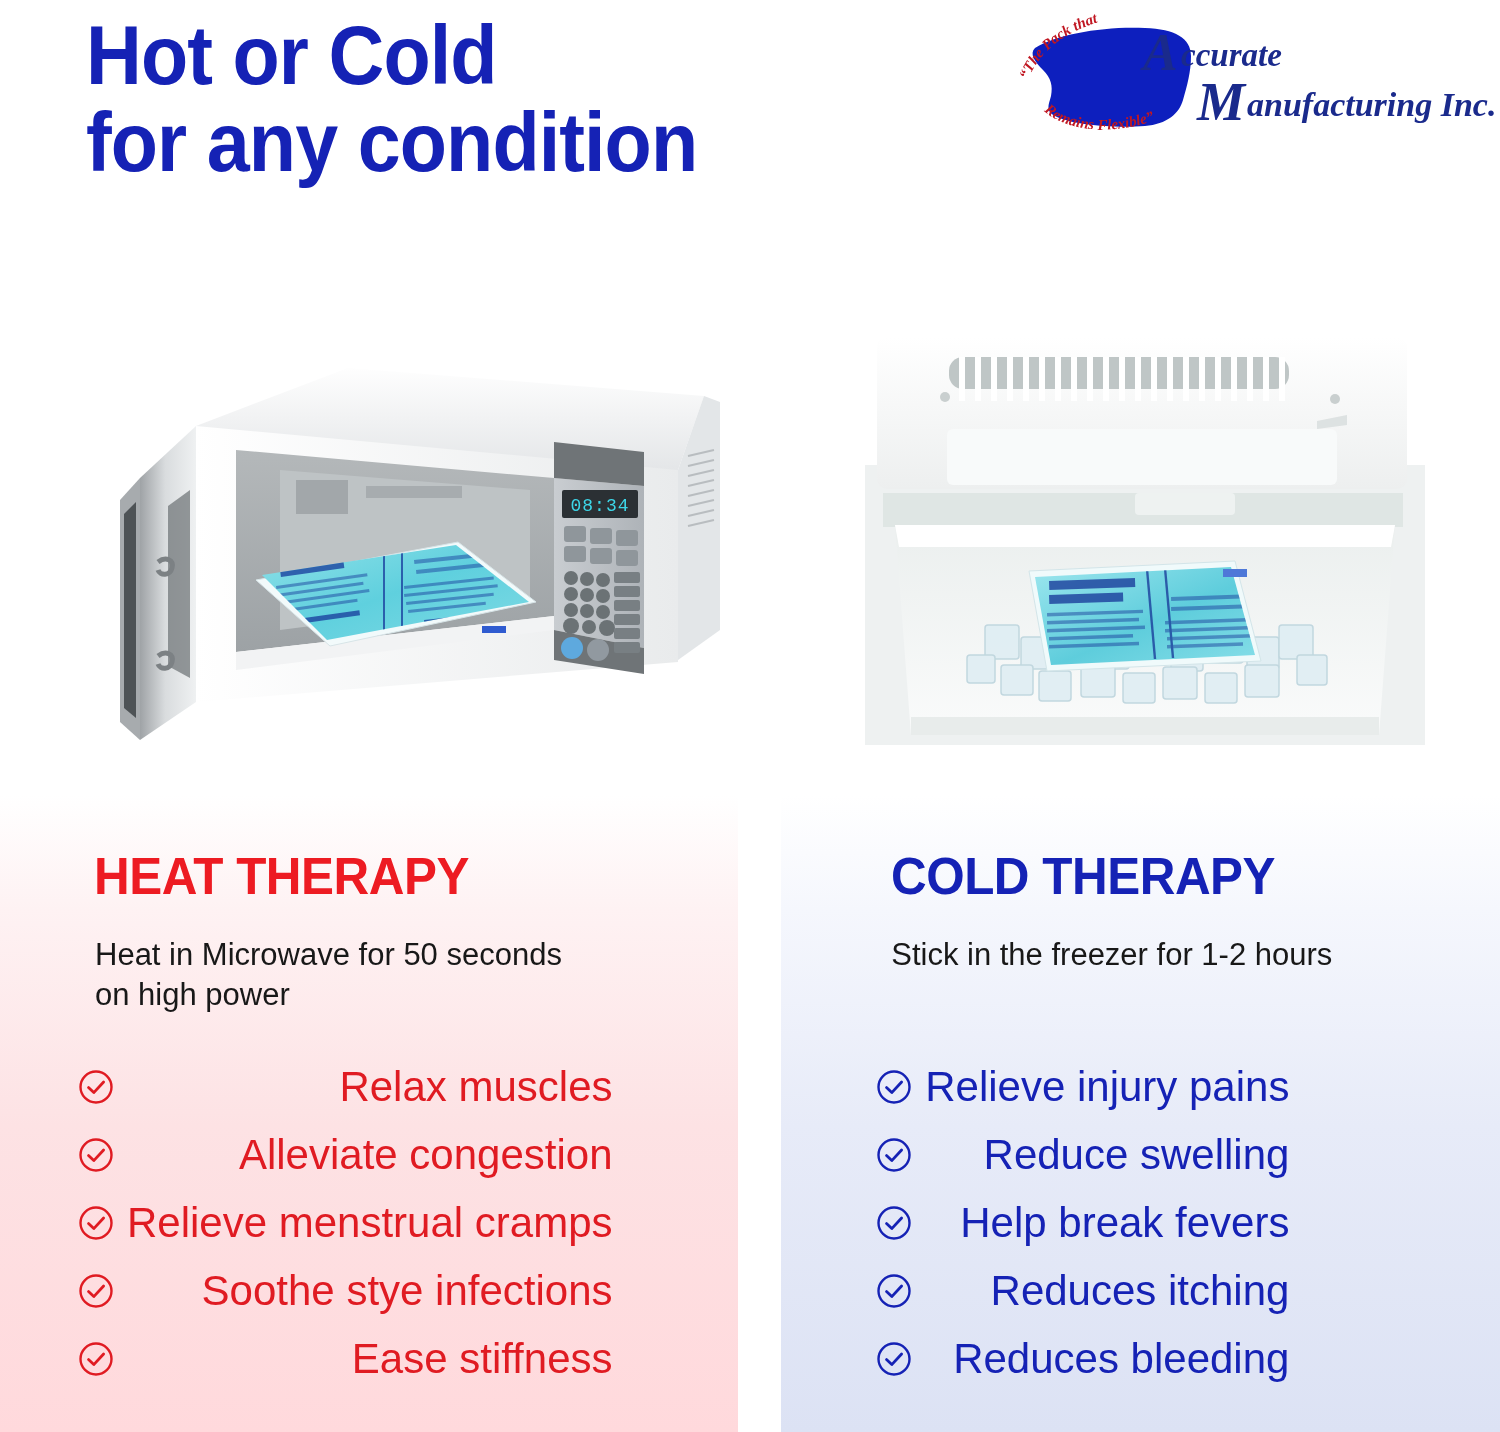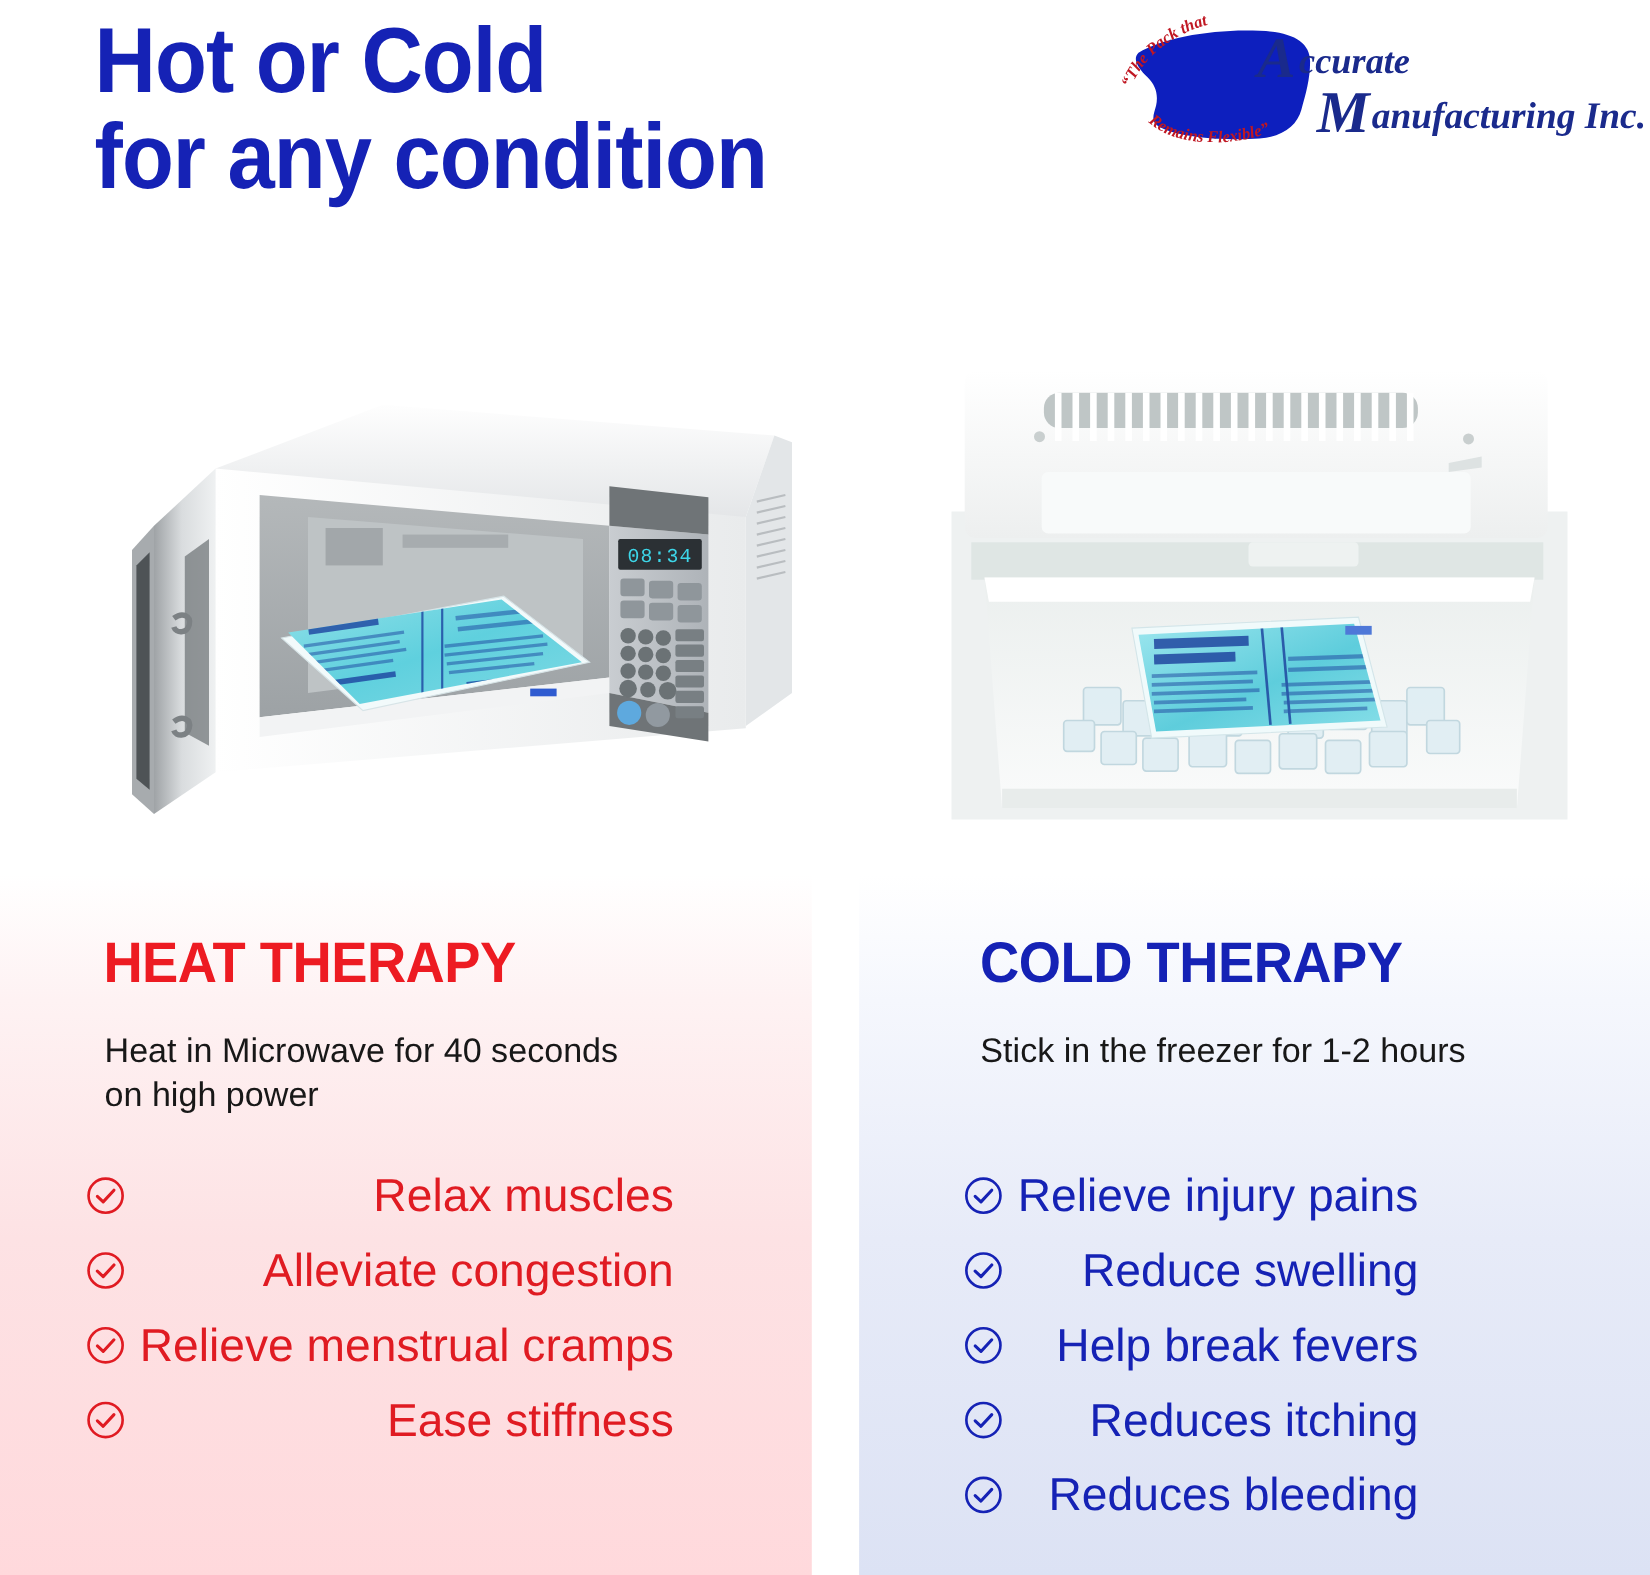--- a/index.html
+++ b/index.html
@@ -360,21 +360,21 @@
         <rect x="388" y="244" width="24" height="8" fill="#4E78D8"></rect>
       </g>
     </svg>
   </div>
 </div>
 
 <div id="panels">
 
   <section class="panel" id="heat-panel">
     <h2 class="section-title" id="heat-title">HEAT THERAPY</h2>
-    <p class="section-sub" id="heat-sub">Heat in Microwave for 40 seconds
+    <p class="section-sub" id="heat-sub">Heat in Microwave for 50 seconds
 on high power</p>
     <ul class="benefit-list" id="heat-list">
       <li class="benefit-item">
         <span class="check-icon">
           <svg viewBox="0 0 36 36">
               <circle cx="18" cy="18" r="15.5" fill="none" stroke="currentColor" stroke-width="2.4"></circle>
               <path d="M10.5 18.6 L15.8 23.6 L25.6 13" fill="none" stroke="currentColor" stroke-width="2.8" stroke-linecap="round" stroke-linejoin="round"></path>
             </svg>
         </span>
         <span class="benefit-label">Relax muscles</span>
@@ -389,20 +389,29 @@
         <span class="benefit-label">Alleviate congestion</span>
       </li>
       <li class="benefit-item">
         <span class="check-icon">
           <svg viewBox="0 0 36 36">
               <circle cx="18" cy="18" r="15.5" fill="none" stroke="currentColor" stroke-width="2.4"></circle>
               <path d="M10.5 18.6 L15.8 23.6 L25.6 13" fill="none" stroke="currentColor" stroke-width="2.8" stroke-linecap="round" stroke-linejoin="round"></path>
             </svg>
         </span>
         <span class="benefit-label">Relieve menstrual cramps</span>
+      </li>
+      <li class="benefit-item">
+        <span class="check-icon">
+          <svg viewBox="0 0 36 36">
+              <circle cx="18" cy="18" r="15.5" fill="none" stroke="currentColor" stroke-width="2.4"></circle>
+              <path d="M10.5 18.6 L15.8 23.6 L25.6 13" fill="none" stroke="currentColor" stroke-width="2.8" stroke-linecap="round" stroke-linejoin="round"></path>
+            </svg>
+        </span>
+        <span class="benefit-label">Soothe stye infections</span>
       </li>
       <li class="benefit-item">
         <span class="check-icon">
           <svg viewBox="0 0 36 36">
               <circle cx="18" cy="18" r="15.5" fill="none" stroke="currentColor" stroke-width="2.4"></circle>
               <path d="M10.5 18.6 L15.8 23.6 L25.6 13" fill="none" stroke="currentColor" stroke-width="2.8" stroke-linecap="round" stroke-linejoin="round"></path>
             </svg>
         </span>
         <span class="benefit-label">Ease stiffness</span>
       </li>

